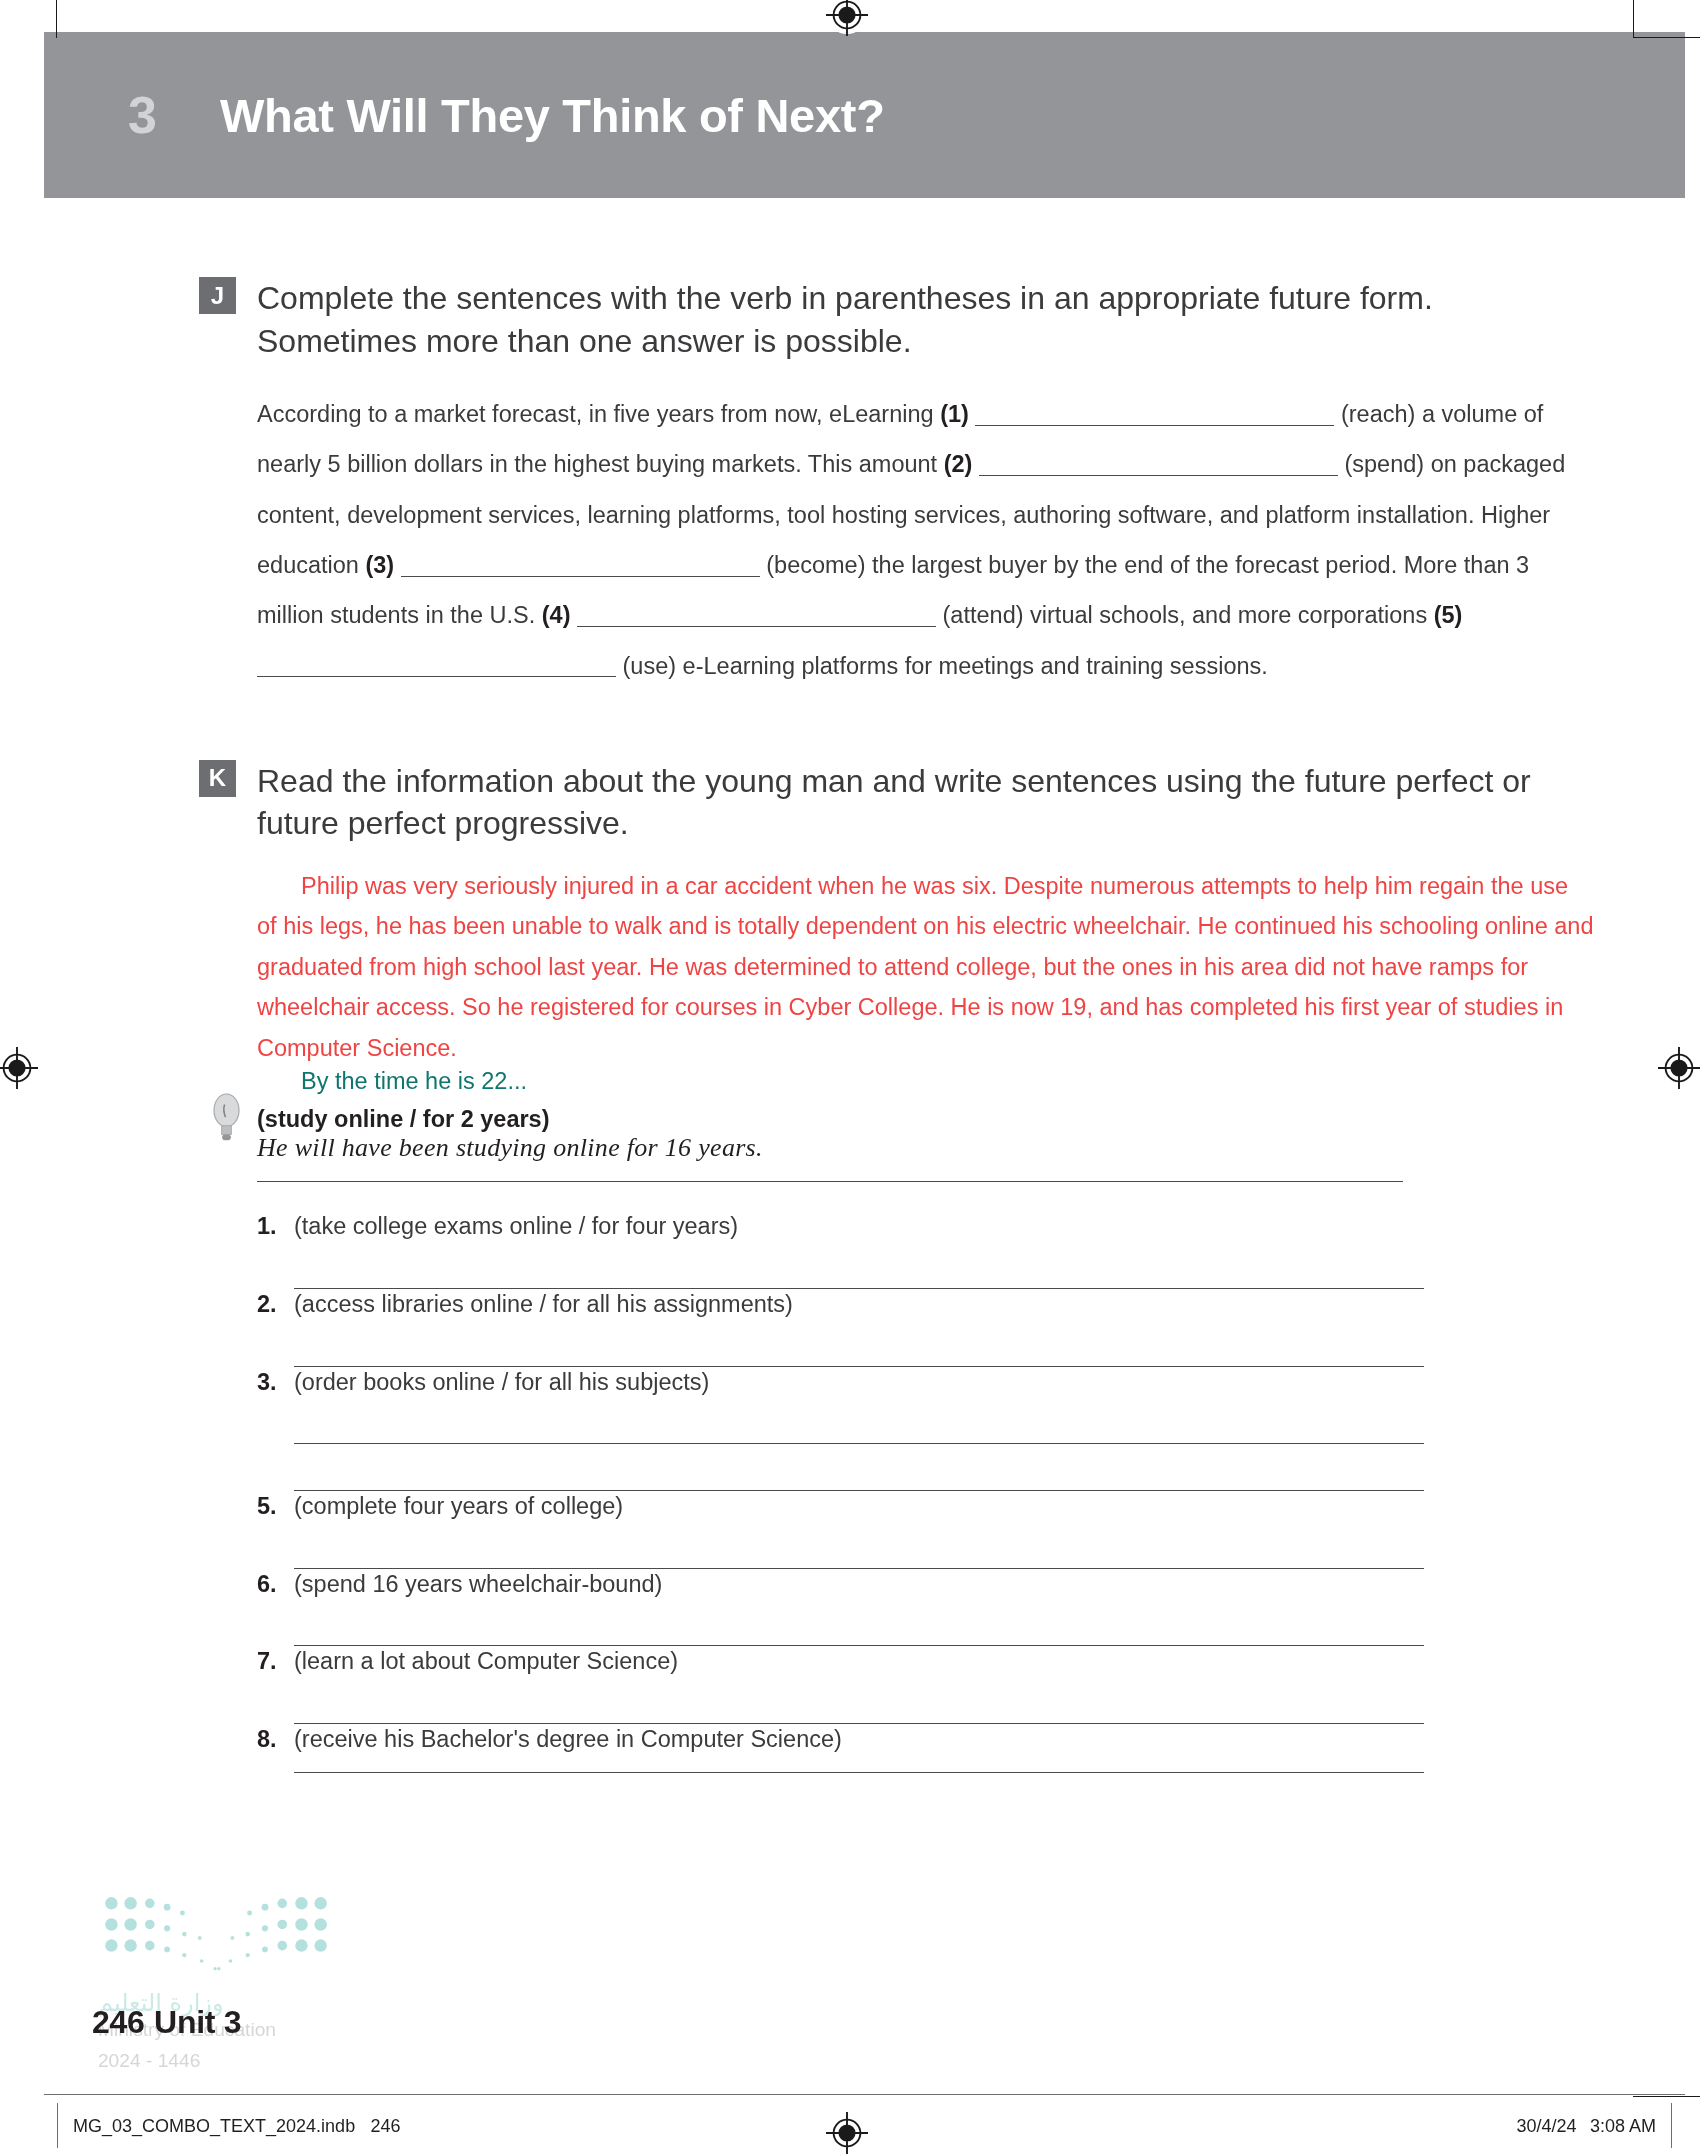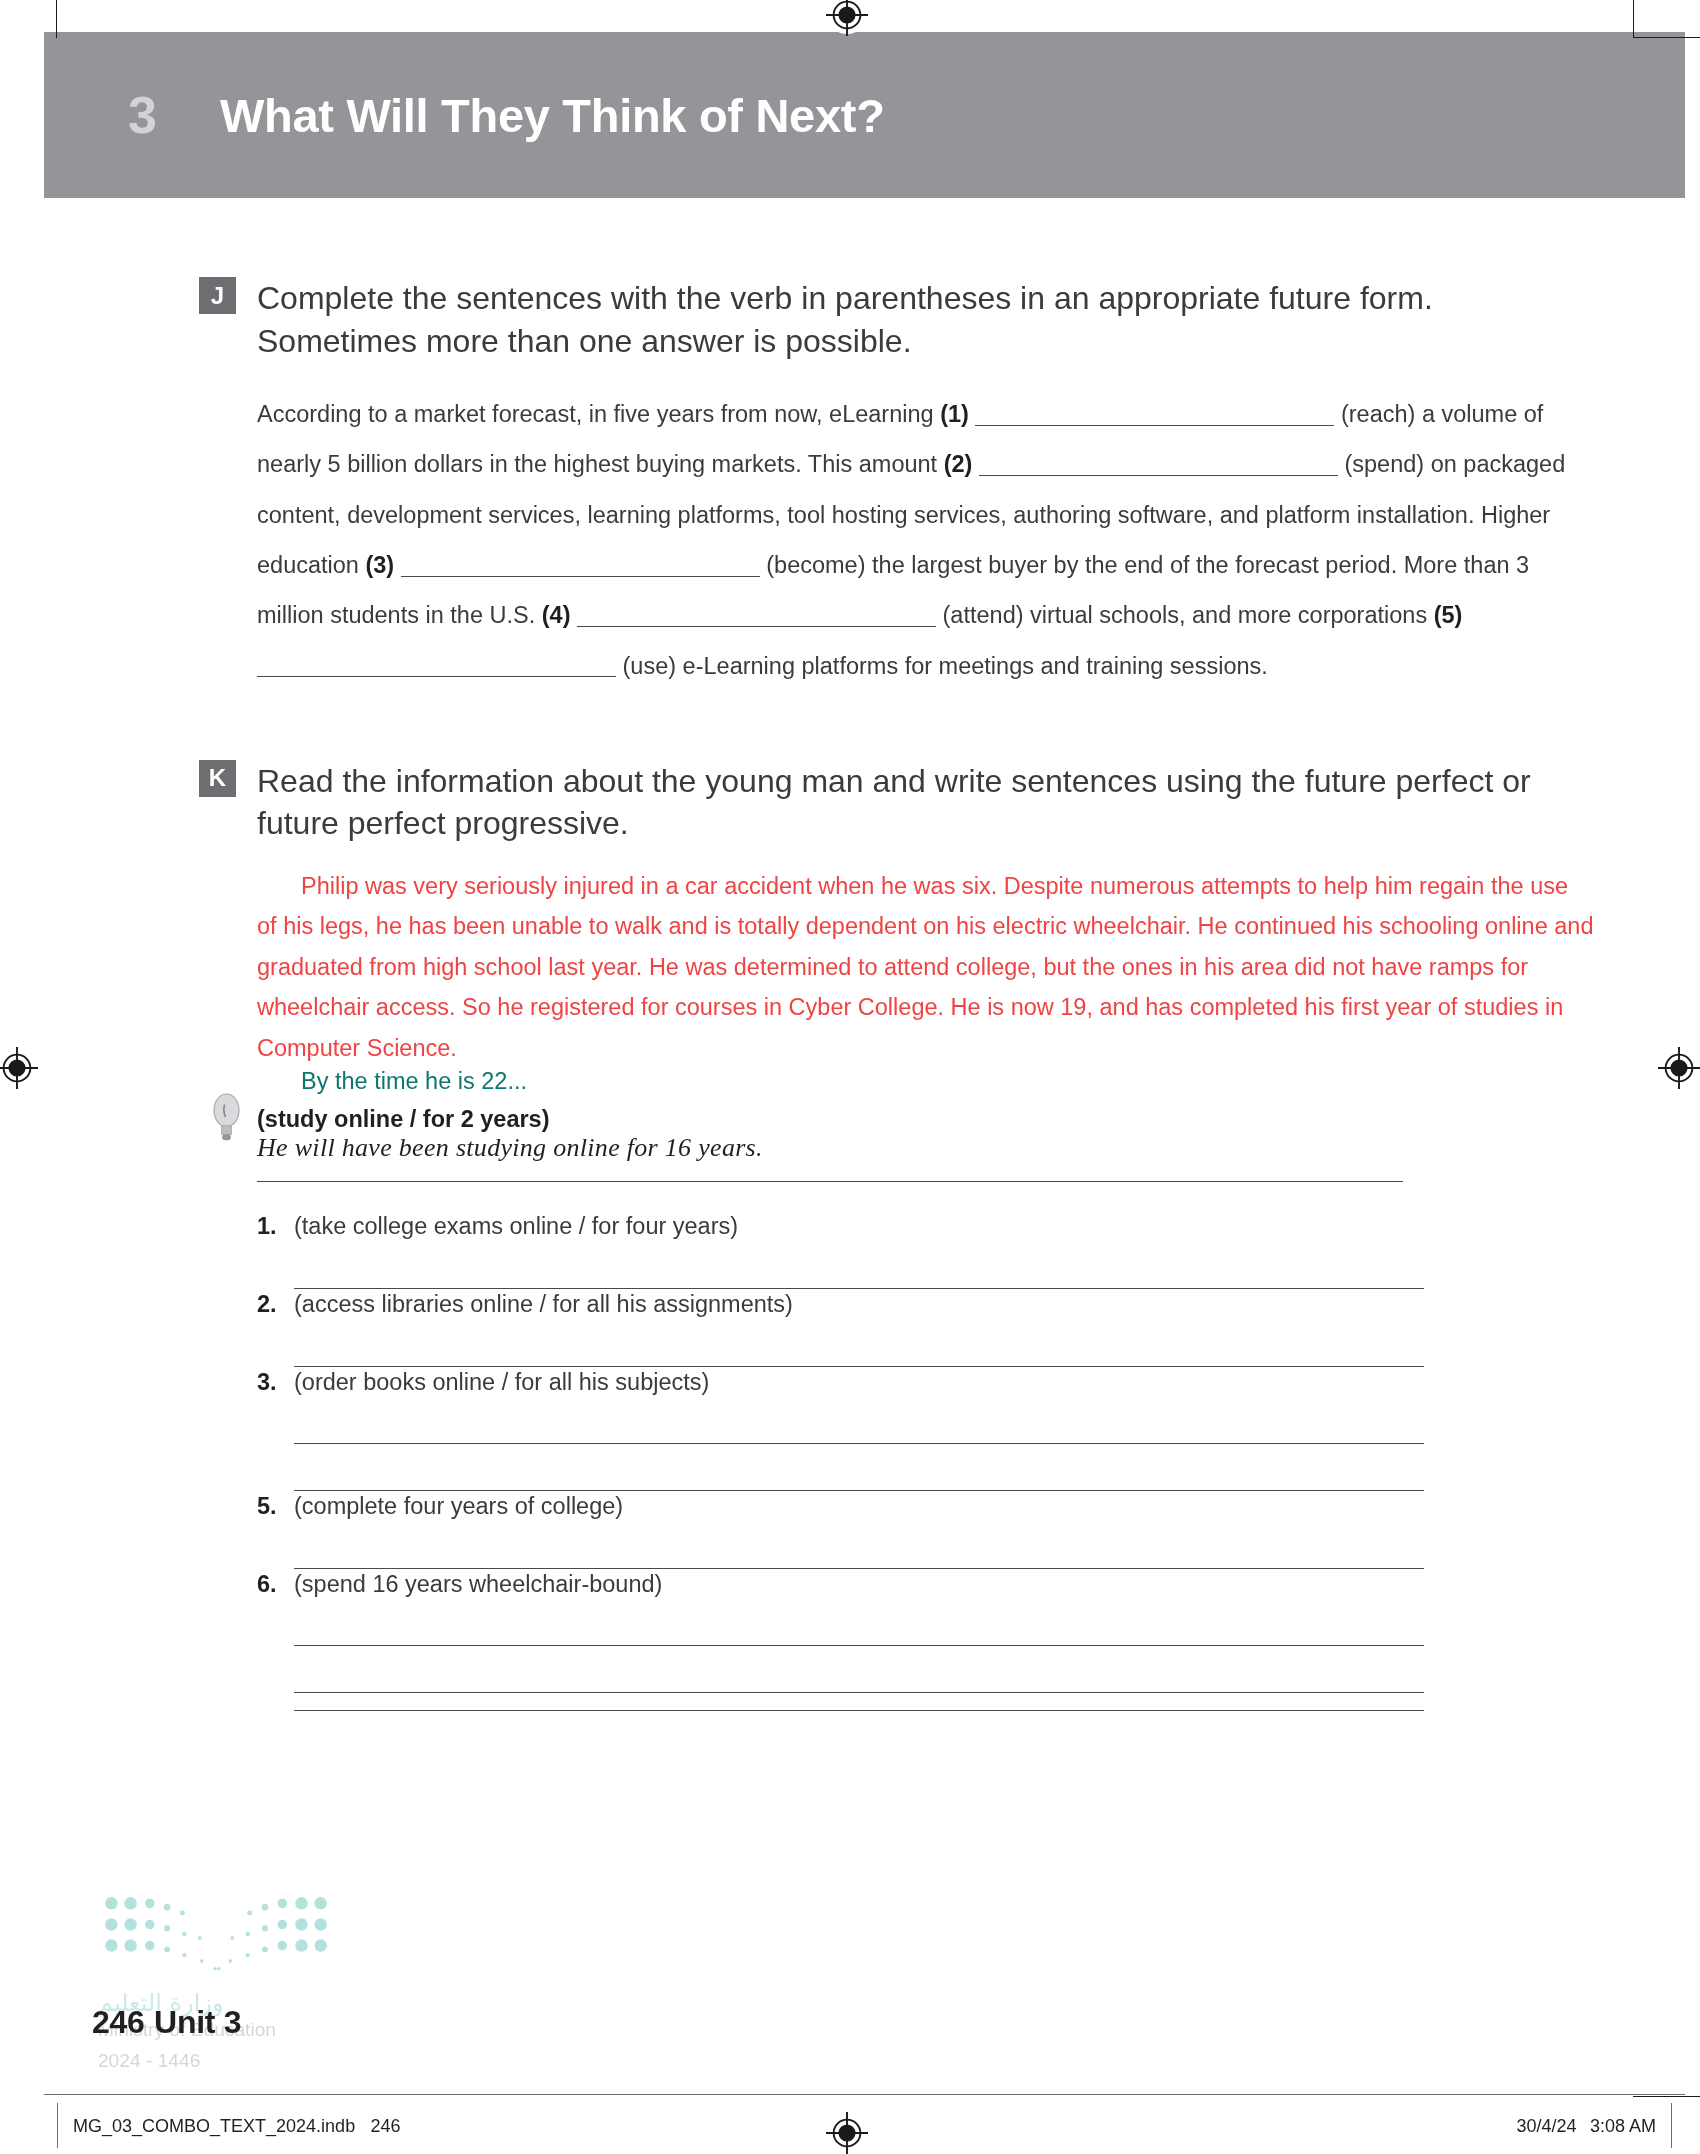--- a/index.html
+++ b/index.html
@@ -377,23 +377,29 @@
           </div>
           <div class="answer-line"></div>
         </li>
         <li class="task-item">
           <div class="task-row">
             <span class="item-num">6.</span><span>(spend 16 years wheelchair-bound)</span>
           </div>
           <div class="answer-line"></div>
         </li>
         <li class="task-item">
-          <div class="answer-line"></div>
-        </li>
-        <li class="task-item">
+          <div class="task-row">
+            <span class="item-num">7.</span><span>(learn a lot about Computer Science)</span>
+          </div>
+          <div class="answer-line"></div>
+        </li>
+        <li class="task-item">
+          <div class="task-row">
+            <span class="item-num">8.</span><span>(receive his Bachelor's degree in Computer Science)</span>
+          </div>
           <div class="answer-line" style="height:17.3px;"></div>
         </li>
       </ol>
     </section>
   </div>
 
   <div class="moe-watermark">
     <svg width="250" height="192" viewBox="0 0 260 200">
       <g fill="#a8dcd8" opacity="0.85">
         <circle cx="20" cy="16" r="6.5"></circle>

